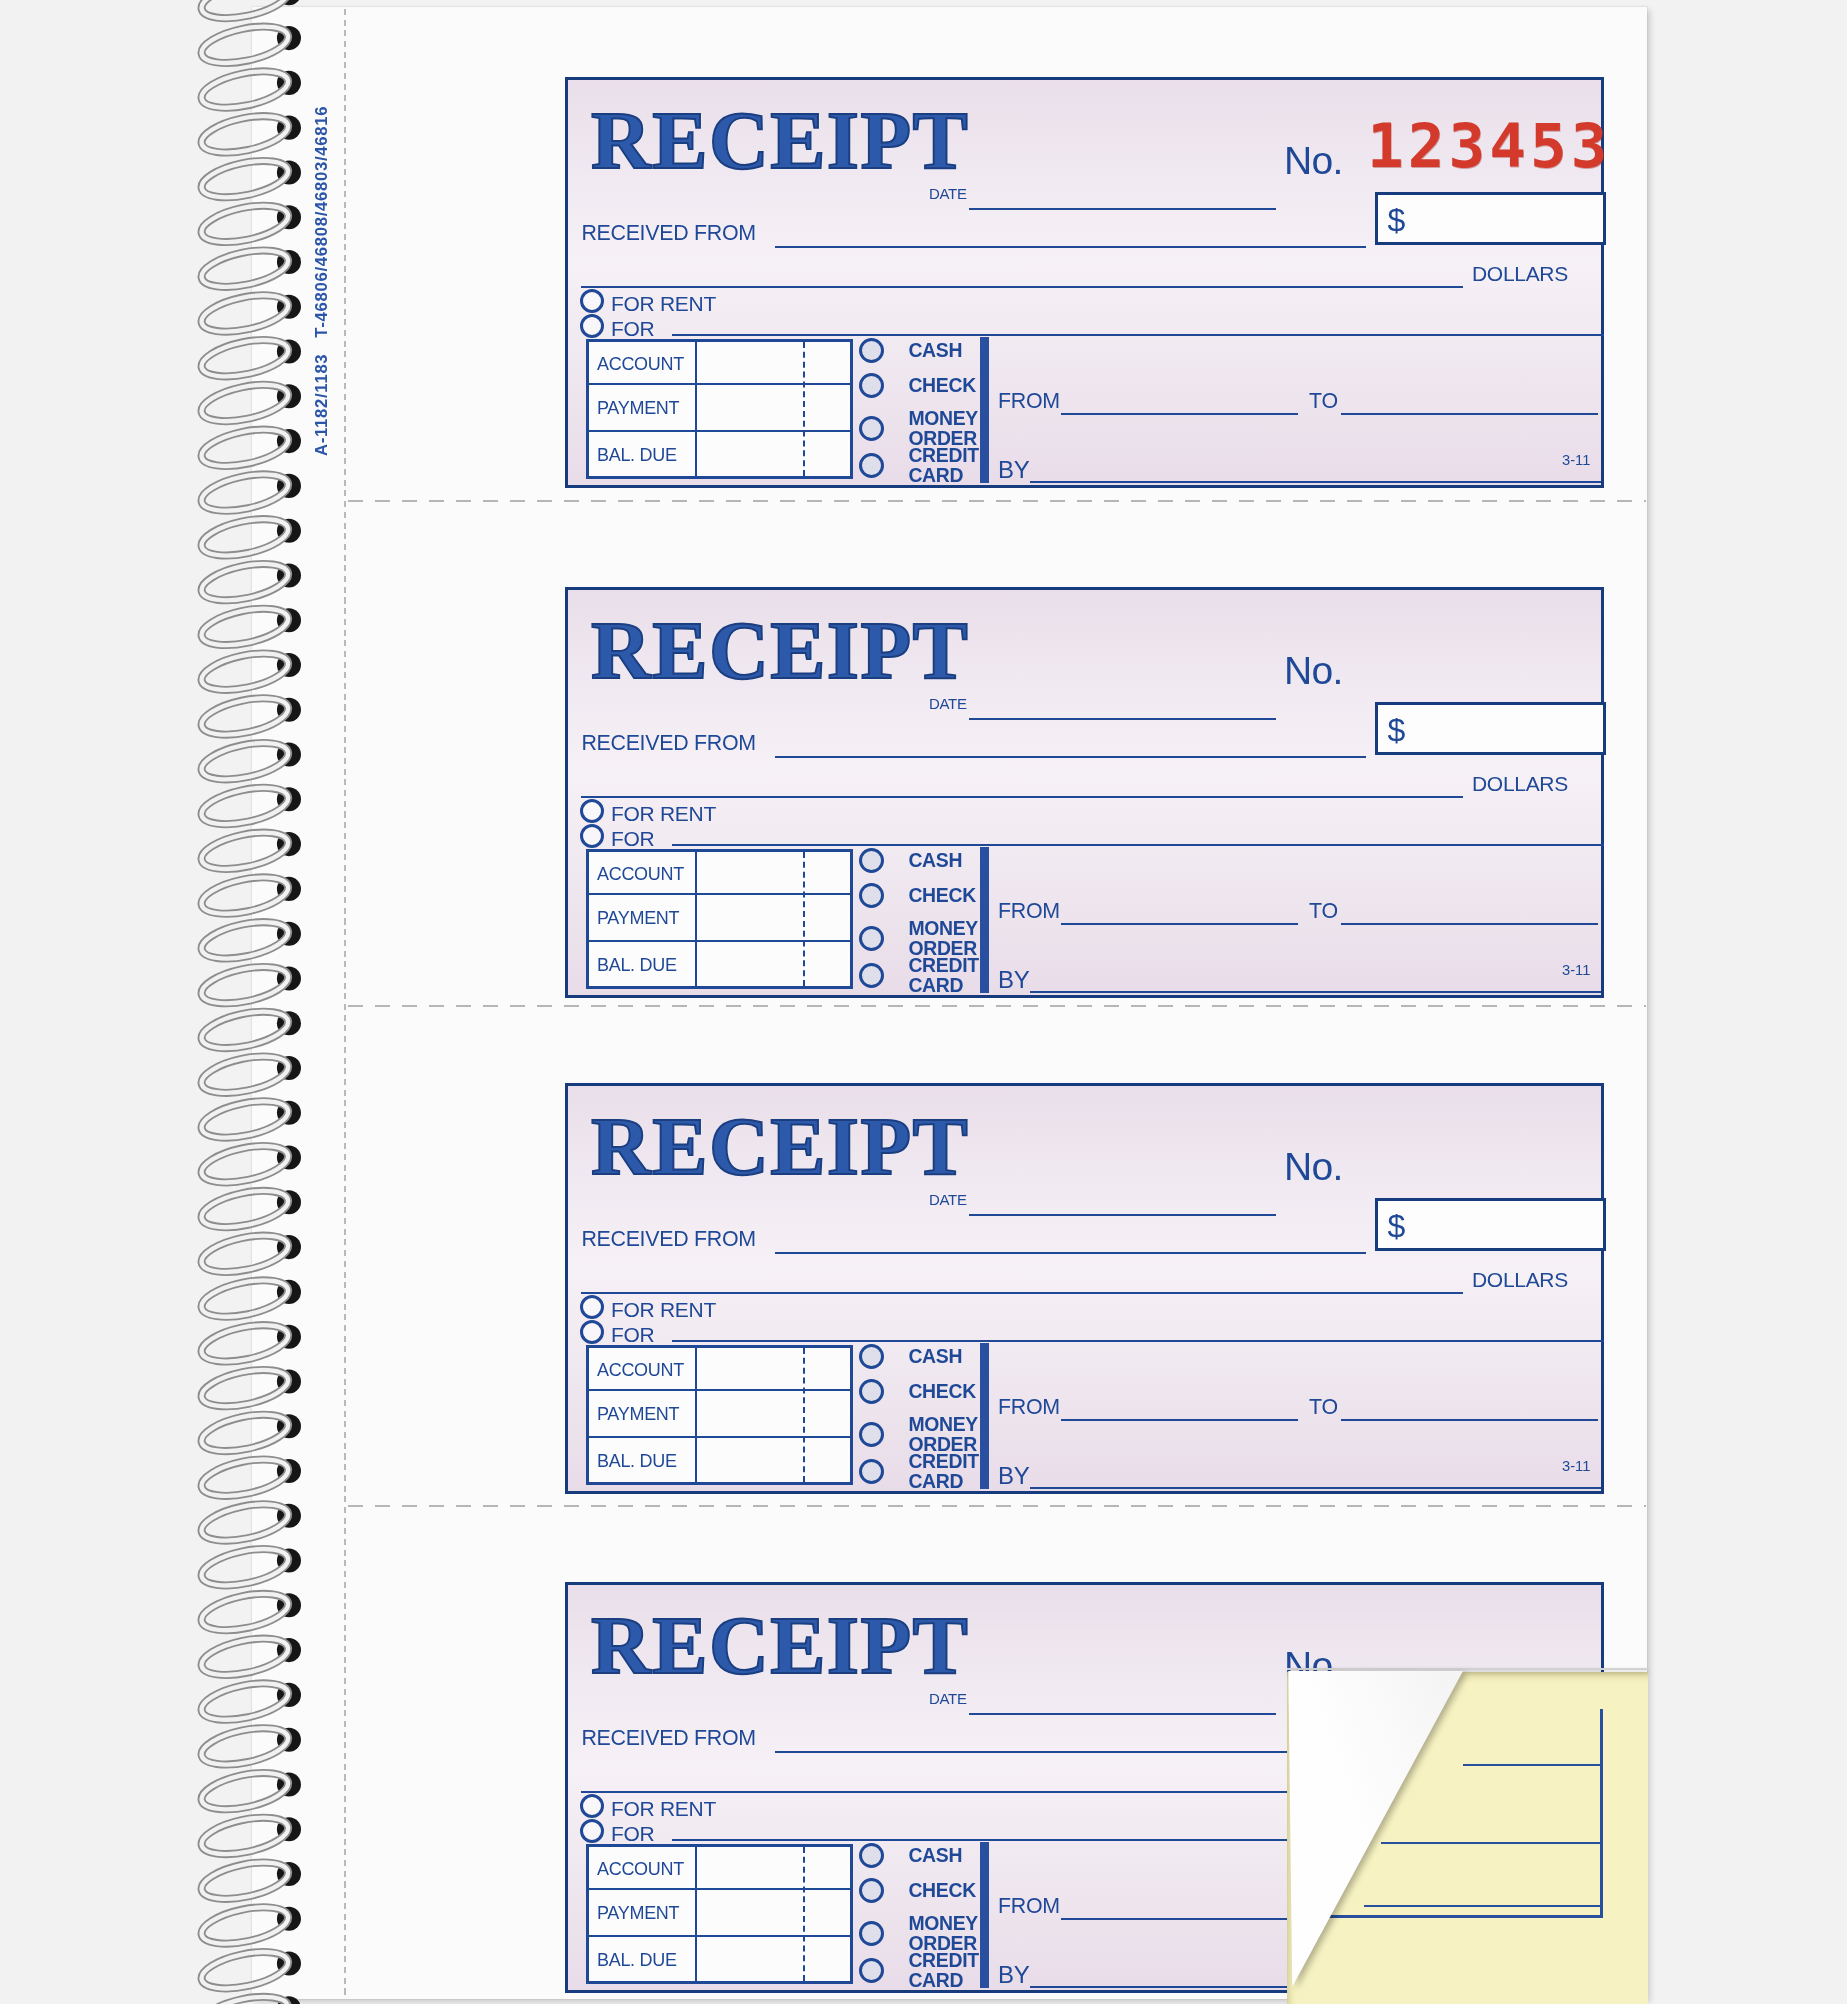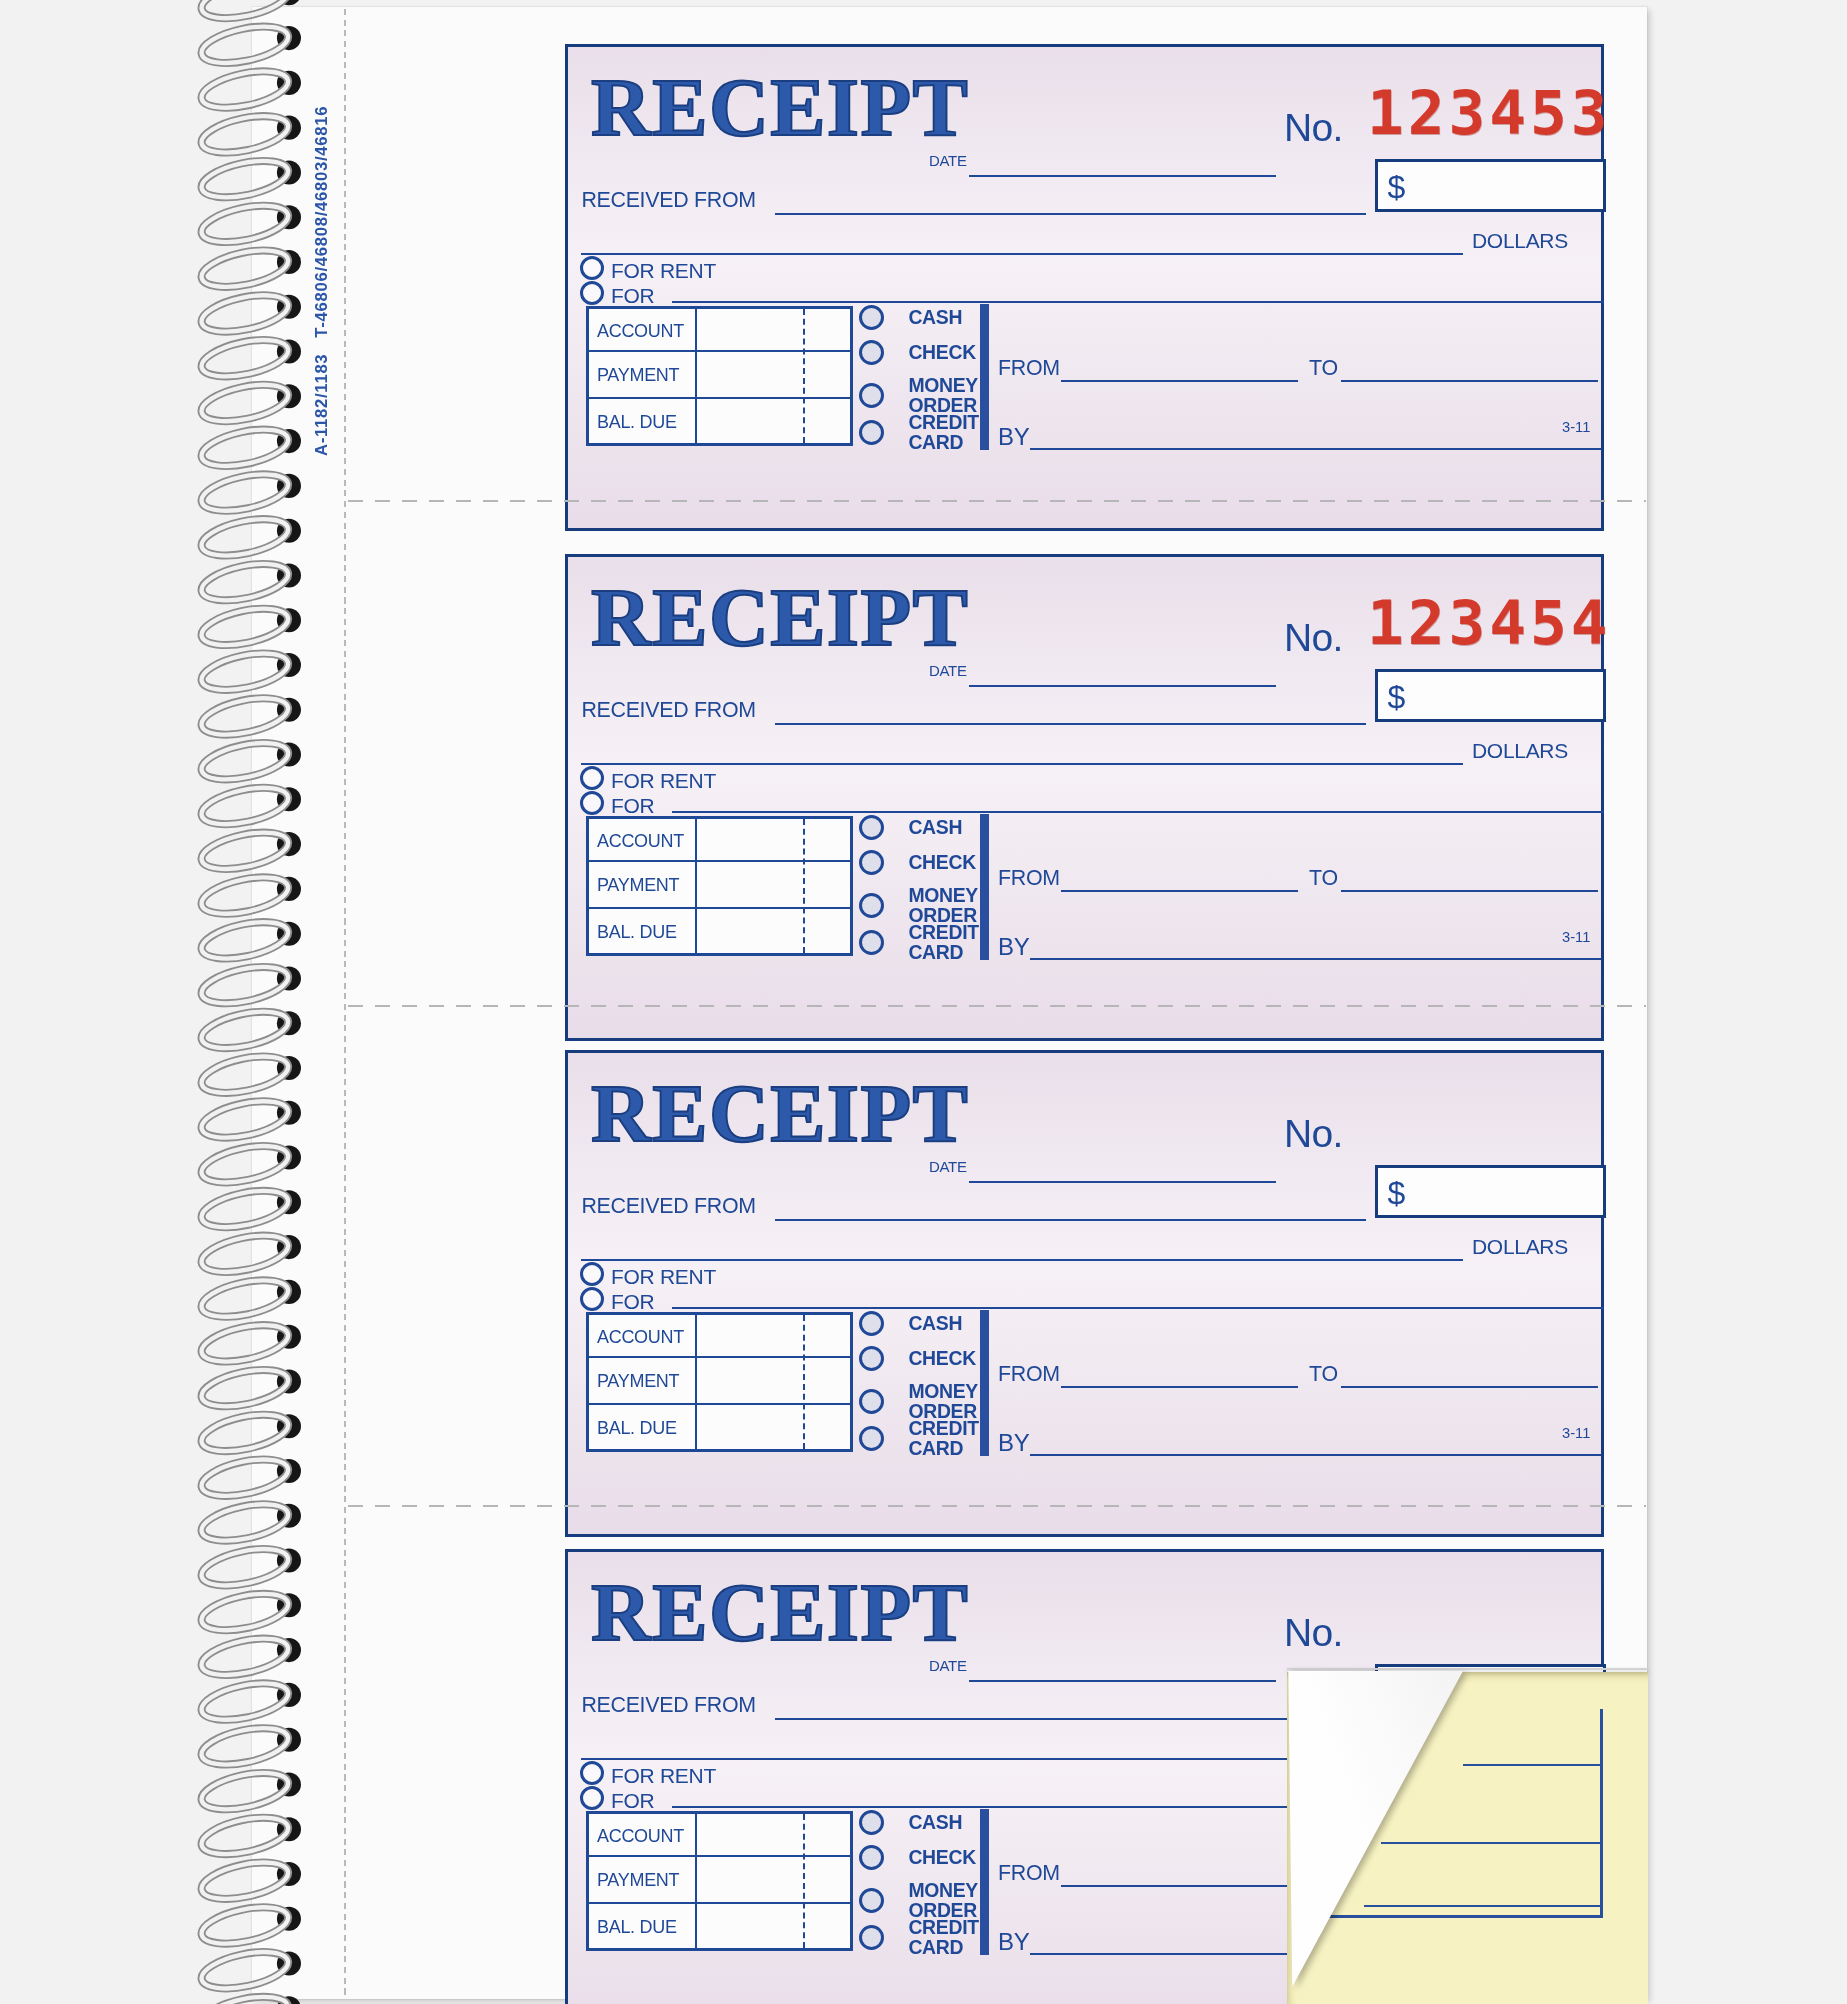--- a/index.html
+++ b/index.html
@@ -18,23 +18,23 @@
           background:repeating-linear-gradient(180deg,#b9b9b9 0 6px,transparent 6px 10.7px);}
   .h-perf{position:absolute;left:96px;width:1298px;height:2.7px;
           background:repeating-linear-gradient(90deg,#b6b6b6 0 14.7px,transparent 14.7px 27px);}
 
   .spine-code{position:absolute;left:56px;top:107px;height:334px;width:27px;
               writing-mode:vertical-rl;transform:rotate(180deg);
               display:flex;align-items:center;justify-content:center;
               font-weight:700;font-size:16.7px;letter-spacing:0.7px;color:#2b55a8;white-space:pre;}
 
   
-  .receipt{position:absolute;left:313px;width:1039px;height:487px;
+  .receipt{position:absolute;left:313px;width:1039px;height:411px;
            border:3.3px solid var(--blue-dark);box-sizing:border-box;
-           background:linear-gradient(180deg,#e9dee9 0%,#efe7f0 18%,#f6f1f6 45%,#efe7ef 72%,#e8dce8 100%);}
+           background:linear-gradient(180deg,#e9dee9 0%,#efe7f0 18%,#f6f1f6 45%,#efe7ef 72%,#e8dce8 100%);margin-top:33px;}
   .receipt *{position:absolute;box-sizing:border-box;}
 
   .lbl{color:var(--blue);font-weight:400;letter-spacing:-0.3px;line-height:1;}
   .line{border-top:var(--line);height:0;}
 
   .r-title{left:23px;top:10.7px;width:314px;height:100px;
            font-family:"Liberation Serif",serif;font-weight:700;font-size:83px;line-height:100px;
            color:#2d59ab;letter-spacing:1.3px;
            -webkit-text-stroke:2px #1b3e80;text-shadow:0 0 2px #ffffff,1.3px 1.3px 0 rgba(255,255,255,.8);}
   .r-date-lbl{left:361px;top:106px;font-size:15px;}
@@ -178,21 +178,20 @@
       <div class="r-to-line line"></div>
       <div class="r-by lbl">BY</div>
       <div class="r-by-line line"></div>
       <div class="r-ed lbl">3-11</div>
     </div>
         <div class="receipt" style="top: 547px;">
       <div class="r-title">RECEIPT</div>
       <div class="r-date-lbl lbl">DATE</div>
       <div class="r-date-line line"></div>
       <div class="r-no lbl">No.</div>
-      <div class="r-num">123454</div>
       <div class="r-amount-box">
         <span class="r-dollar lbl">$</span>
       </div>
       <div class="r-recv lbl">RECEIVED FROM</div>
       <div class="r-recv-line line"></div>
       <div class="r-dollars-line line"></div>
       <div class="r-dollars lbl">DOLLARS</div>
 
       <div class="r-forrent-circle circle"></div>
       <div class="r-forrent lbl" style="font-size:21px">FOR RENT</div>

